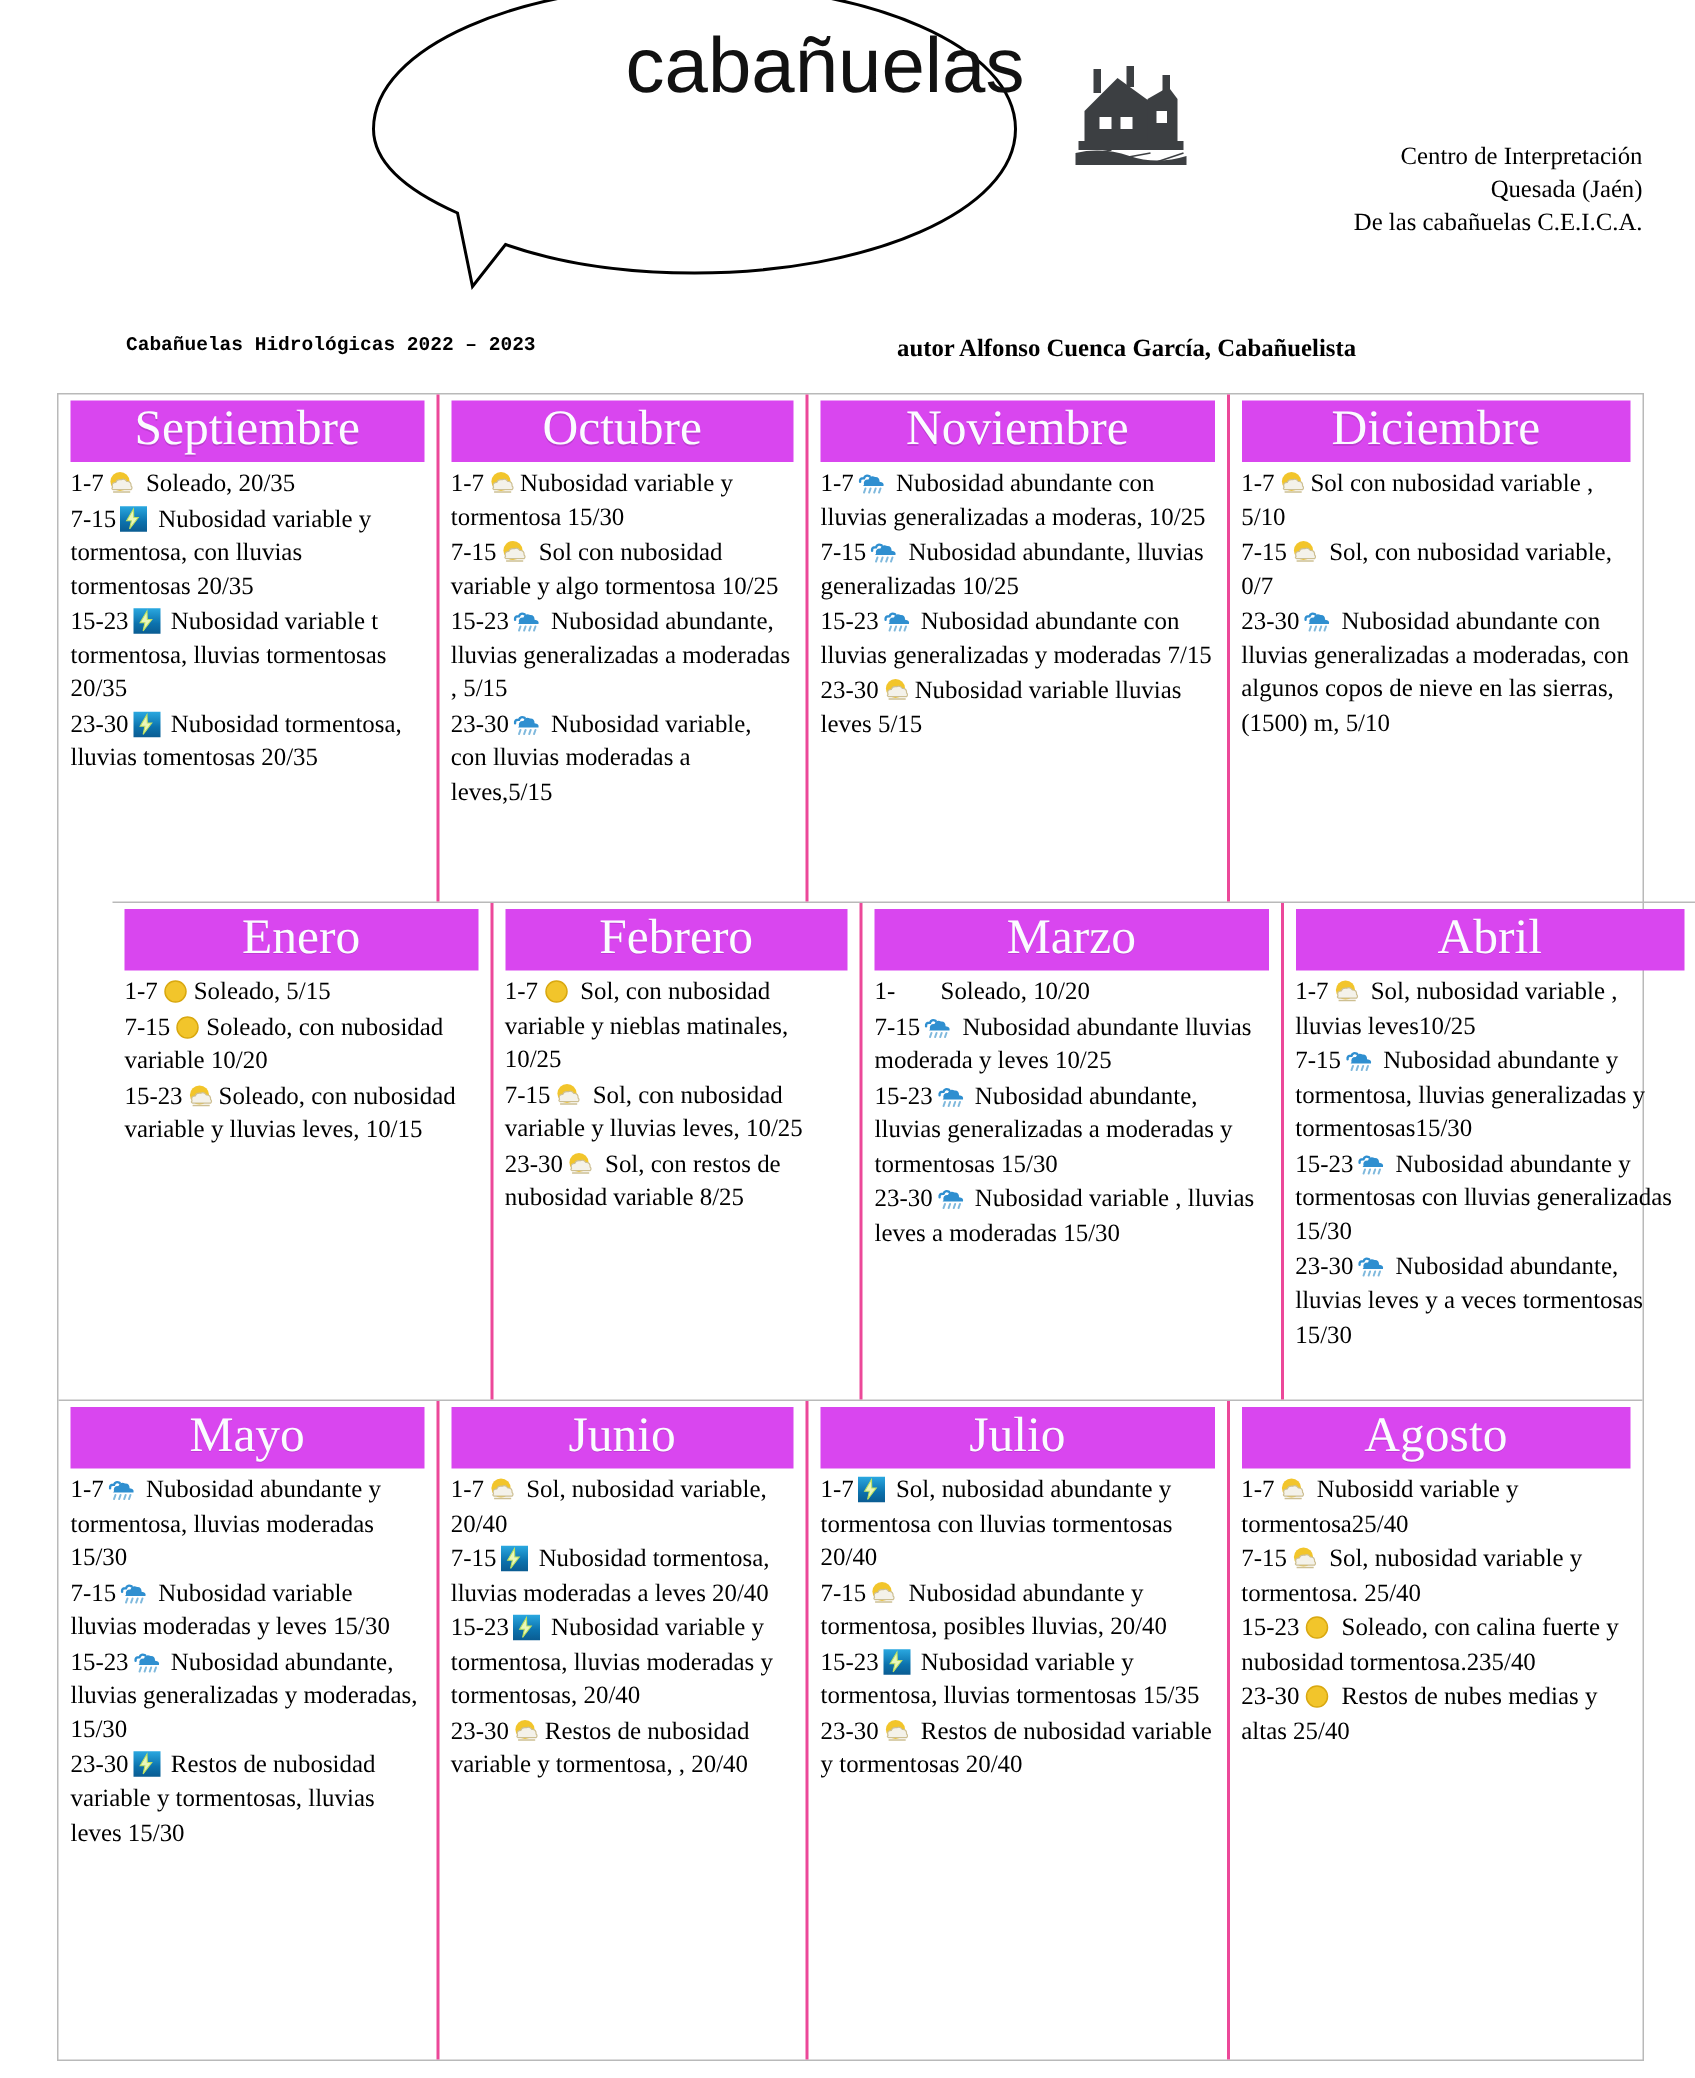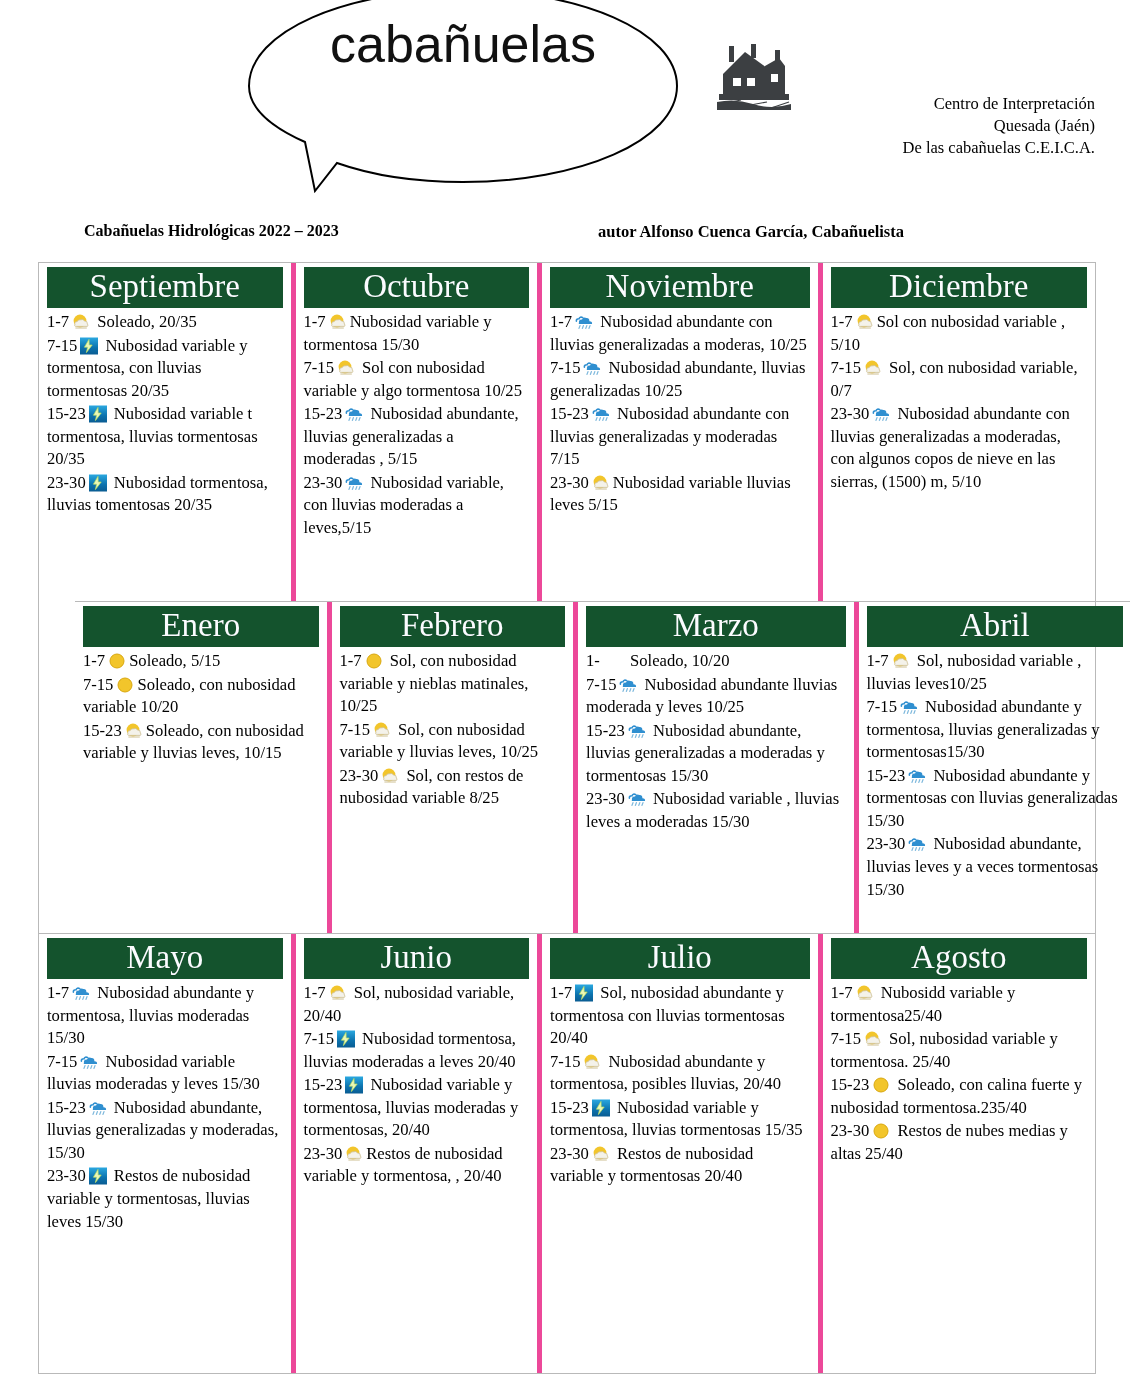--- a/index.html
+++ b/index.html
@@ -12,41 +12,41 @@
     overflow:hidden;
   }
 
   
   .header{position:relative;height:212px;}
 
   .bubble-wrap{position:absolute;left:243px;top:-14px;width:440px;height:210px;}
   .bubble-svg{display:block;width:440px;height:210px;}
   .bubble-text{
     position:absolute;left:0;top:28px;width:440px;
-    text-align:center;
+    text-align:right;
     font-family:"Liberation Sans","DejaVu Sans",sans-serif;
     font-size:52px;font-weight:400;letter-spacing:0px;color:#111;
   }
 
   .org-block{position:absolute;left:705px;top:38px;width:400px;}
   .org-logo{position:absolute;left:10px;top:0px;width:78px;height:76px;}
   .org-lines{
     position:absolute;left:0;top:55px;width:390px;
     text-align:right;
     font-family:"Liberation Serif","DejaVu Serif",serif;
     font-size:16.5px;line-height:1.32;color:#000;
   }
 
   .subhead{
     position:absolute;left:0;top:222px;width:1130px;height:32px;
   }
   .subhead .left{
     position:absolute;left:84px;top:0;
-    font-weight:bold;font-size:16px;
-    font-family:Liberation Serif, serif;
+    font-weight:bold;font-size:13px;
+    font-family:Liberation Mono, monospace;
   }
   .subhead .right{
     position:absolute;left:598px;top:0;
     font-weight:bold;font-size:16.5px;
     font-family:"Liberation Serif","DejaVu Serif",serif;
   }
 
   
   .calendar{
     position:absolute;left:38px;top:262px;
@@ -55,32 +55,32 @@
     box-sizing:border-box;
     background:#fff;
   }
   .cal-row{display:flex;width:100%;box-sizing:border-box;}
   .cal-row + .cal-row{border-top:1px solid #b9b9b9;}
   .cell{
     box-sizing:border-box;
     padding:4px 8px 12px 8px;
     position:relative;
   }
-  .cell + .cell{border-left:5px solid #ec4899;}
+  .cell + .cell{border-left:2px solid #ec4899;}
   .c0{width:252px;}
   .c1{width:247px;}
   .c2{width:281px;}
   .c3{width:278px;}
 
   .r0{min-height:338px;}
   .r1{min-height:332px;margin-left:36px;}
   .r2{min-height:440px;}
 
   .month-name{
-    background:#14532d;
+    background:#d946ef;
     color:#fbfcff;
     text-align:center;
     font-size:33px;
     line-height:1.06;
     padding:2px 0 4px 0;
     font-family:"Liberation Serif","DejaVu Serif",serif;
     font-weight:400;
     text-shadow:0 1px 0 rgba(0,0,0,.12);
     margin-bottom:3px;
   }

